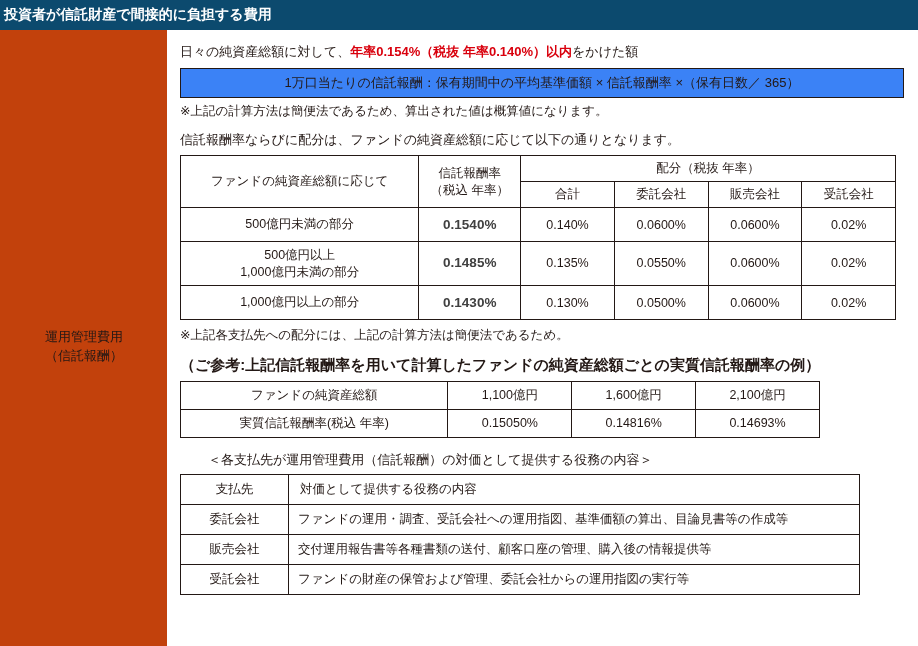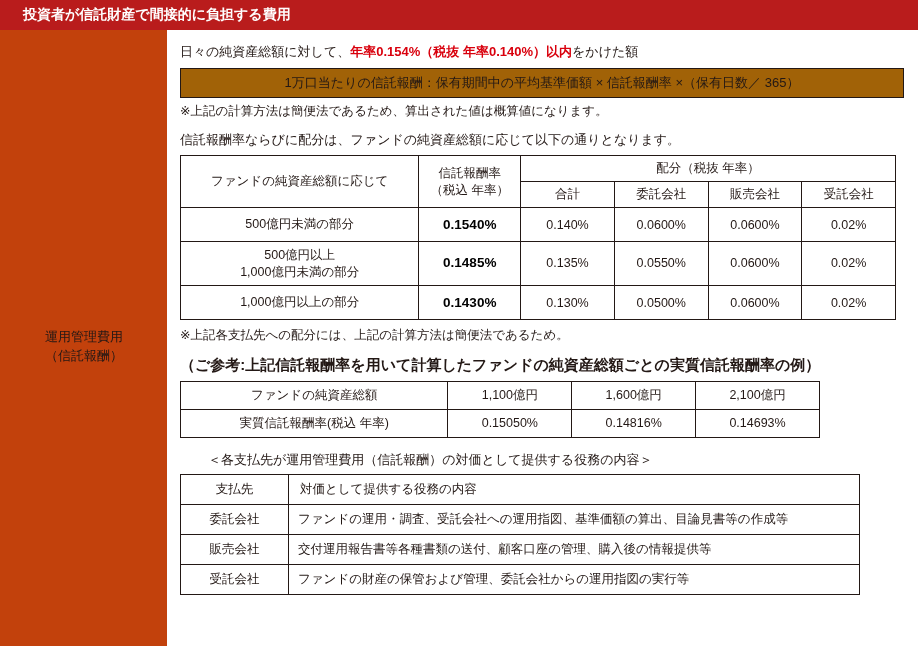--- a/index.html
+++ b/index.html
@@ -17,27 +17,27 @@
   .page {
     position: relative;
     width: 918px; height: 646px;
     background: #ffffff;
   }
   
   .header-bar {
     position: absolute;
     left: 0; top: 0;
     width: 918px; height: 30px;
-    background: #b91c1c;
+    background: #0c4a6e;
     color: #ffffff;
     font-size: 14px;
     font-weight: bold;
     display: flex;
     align-items: center;
-    padding-left: 23px;
+    padding-left: 4px;
   }
   
   .left-col {
     position: absolute;
     left: 0; top: 30px;
     width: 168px; height: 616px;
     background: #c2410c;
     border-right: 1px solid #ffffff;
   }
   .left-label {
@@ -59,42 +59,42 @@
   .line { font-size: 13px; line-height: 1.5; margin: 0 0 6px 0; }
   .line.small { font-size: 15px; font-weight: bold; }
   .red-bold { color: #d9000d; font-weight: bold; }
   .note { font-size: 12.5px; margin: 5px 0 10px 0; }
   .formula-box {
     border: 1px solid #231815;
     padding: 5px 0;
     text-align: center;
     font-size: 13px;
     margin: 4px 0 5px 0;
-    background: #a16207;
+    background: #3b82f6;
   }
   
   table {
     border-collapse: collapse;
     background: #ffffff;
   }
   table td, table th {
     border: 1px solid #231815;
     font-weight: normal;
     font-size: 12.5px;
     text-align: center;
     padding: 4px 3px;
     color: #231815;
   }
   
   .fee-table { width: 716px; margin: 4px 0 0 0; }
   .fee-table .hdr { height: 25px; }
   .fee-table .col-a { width: 234px; text-align: center; }
   .fee-table .col-b { width: 100px; }
   .fee-table .col-c { width: 92px; }
-  .fee-table .rate { color: #000000; font-weight: bold; font-size: 13.5px; }
+  .fee-table .rate { color: #404040; font-weight: bold; font-size: 13.5px; }
   .fee-table td.body { height: 34px; }
   .fee-table td.body2 { height: 44px; line-height: 1.35; }
   
   .ex-table { width: 640px; margin: 4px 0 0 0; }
   .ex-table td { height: 28px; width: 124px; }
   .ex-table td.first { width: 268px; }
   
   .svc-table { width: 680px; margin: 5px 16px 0 0; }
   .svc-table td { height: 30px; }
   .svc-table td.payee { width: 108px; }

